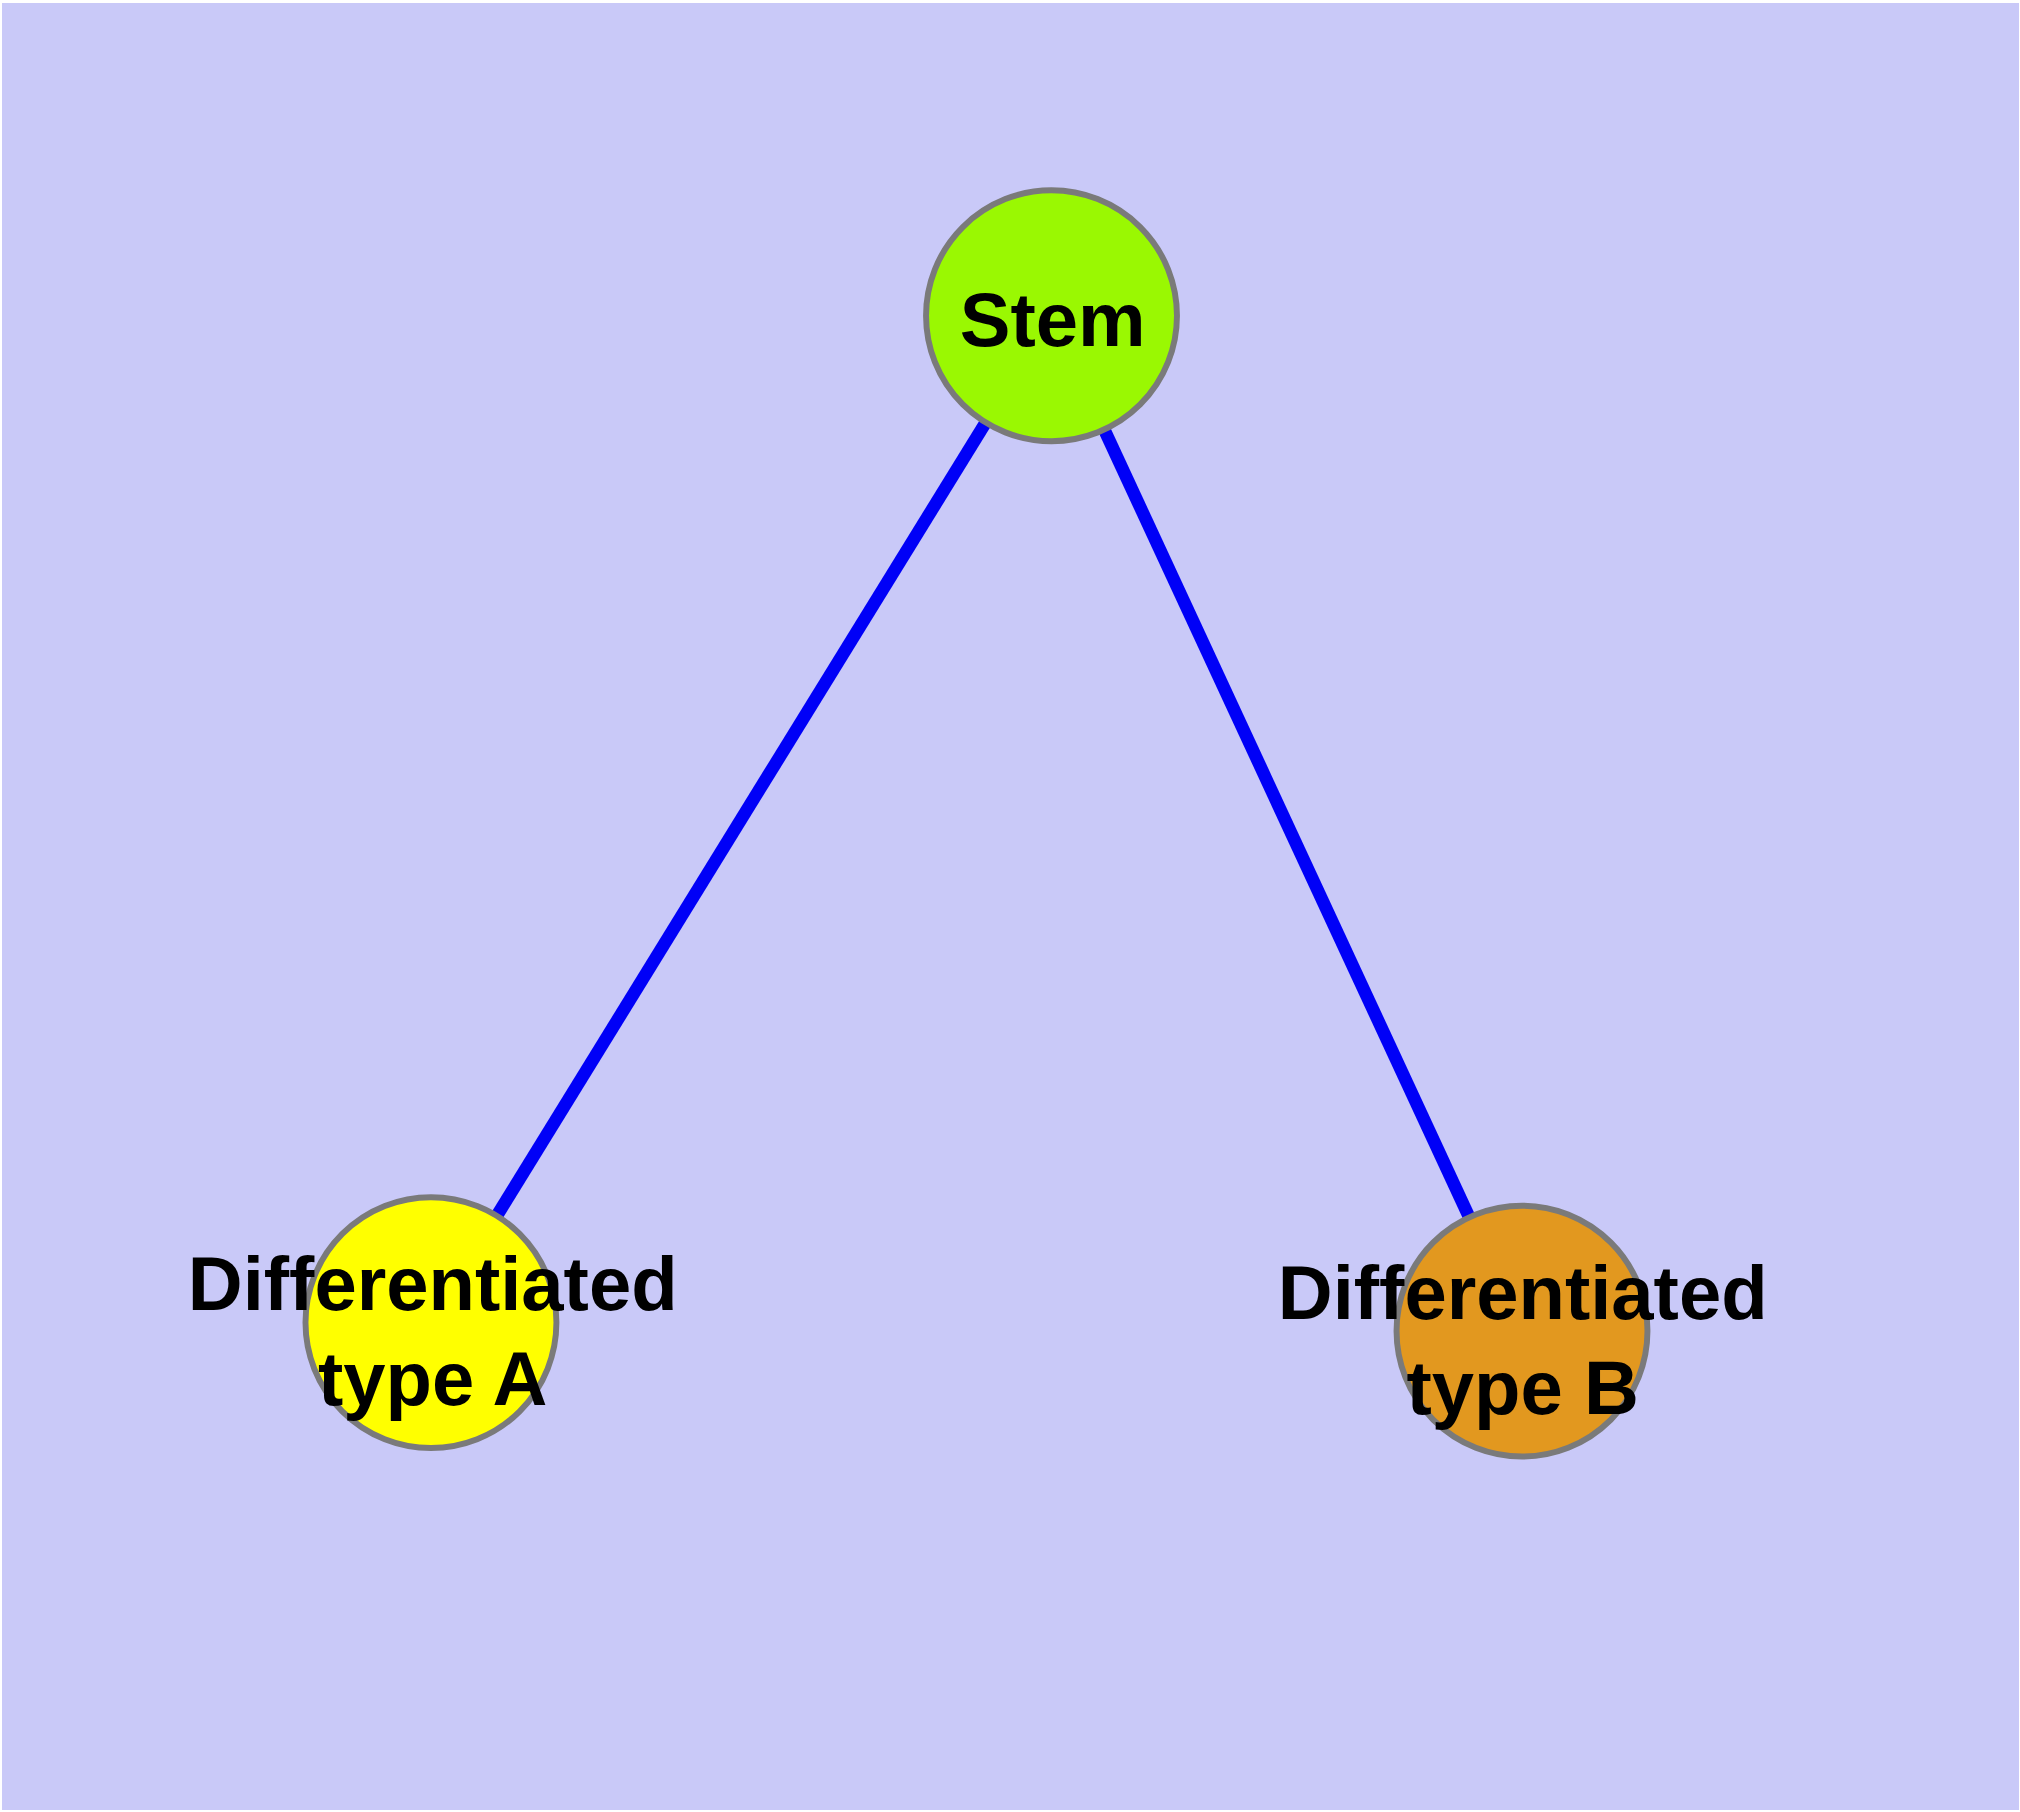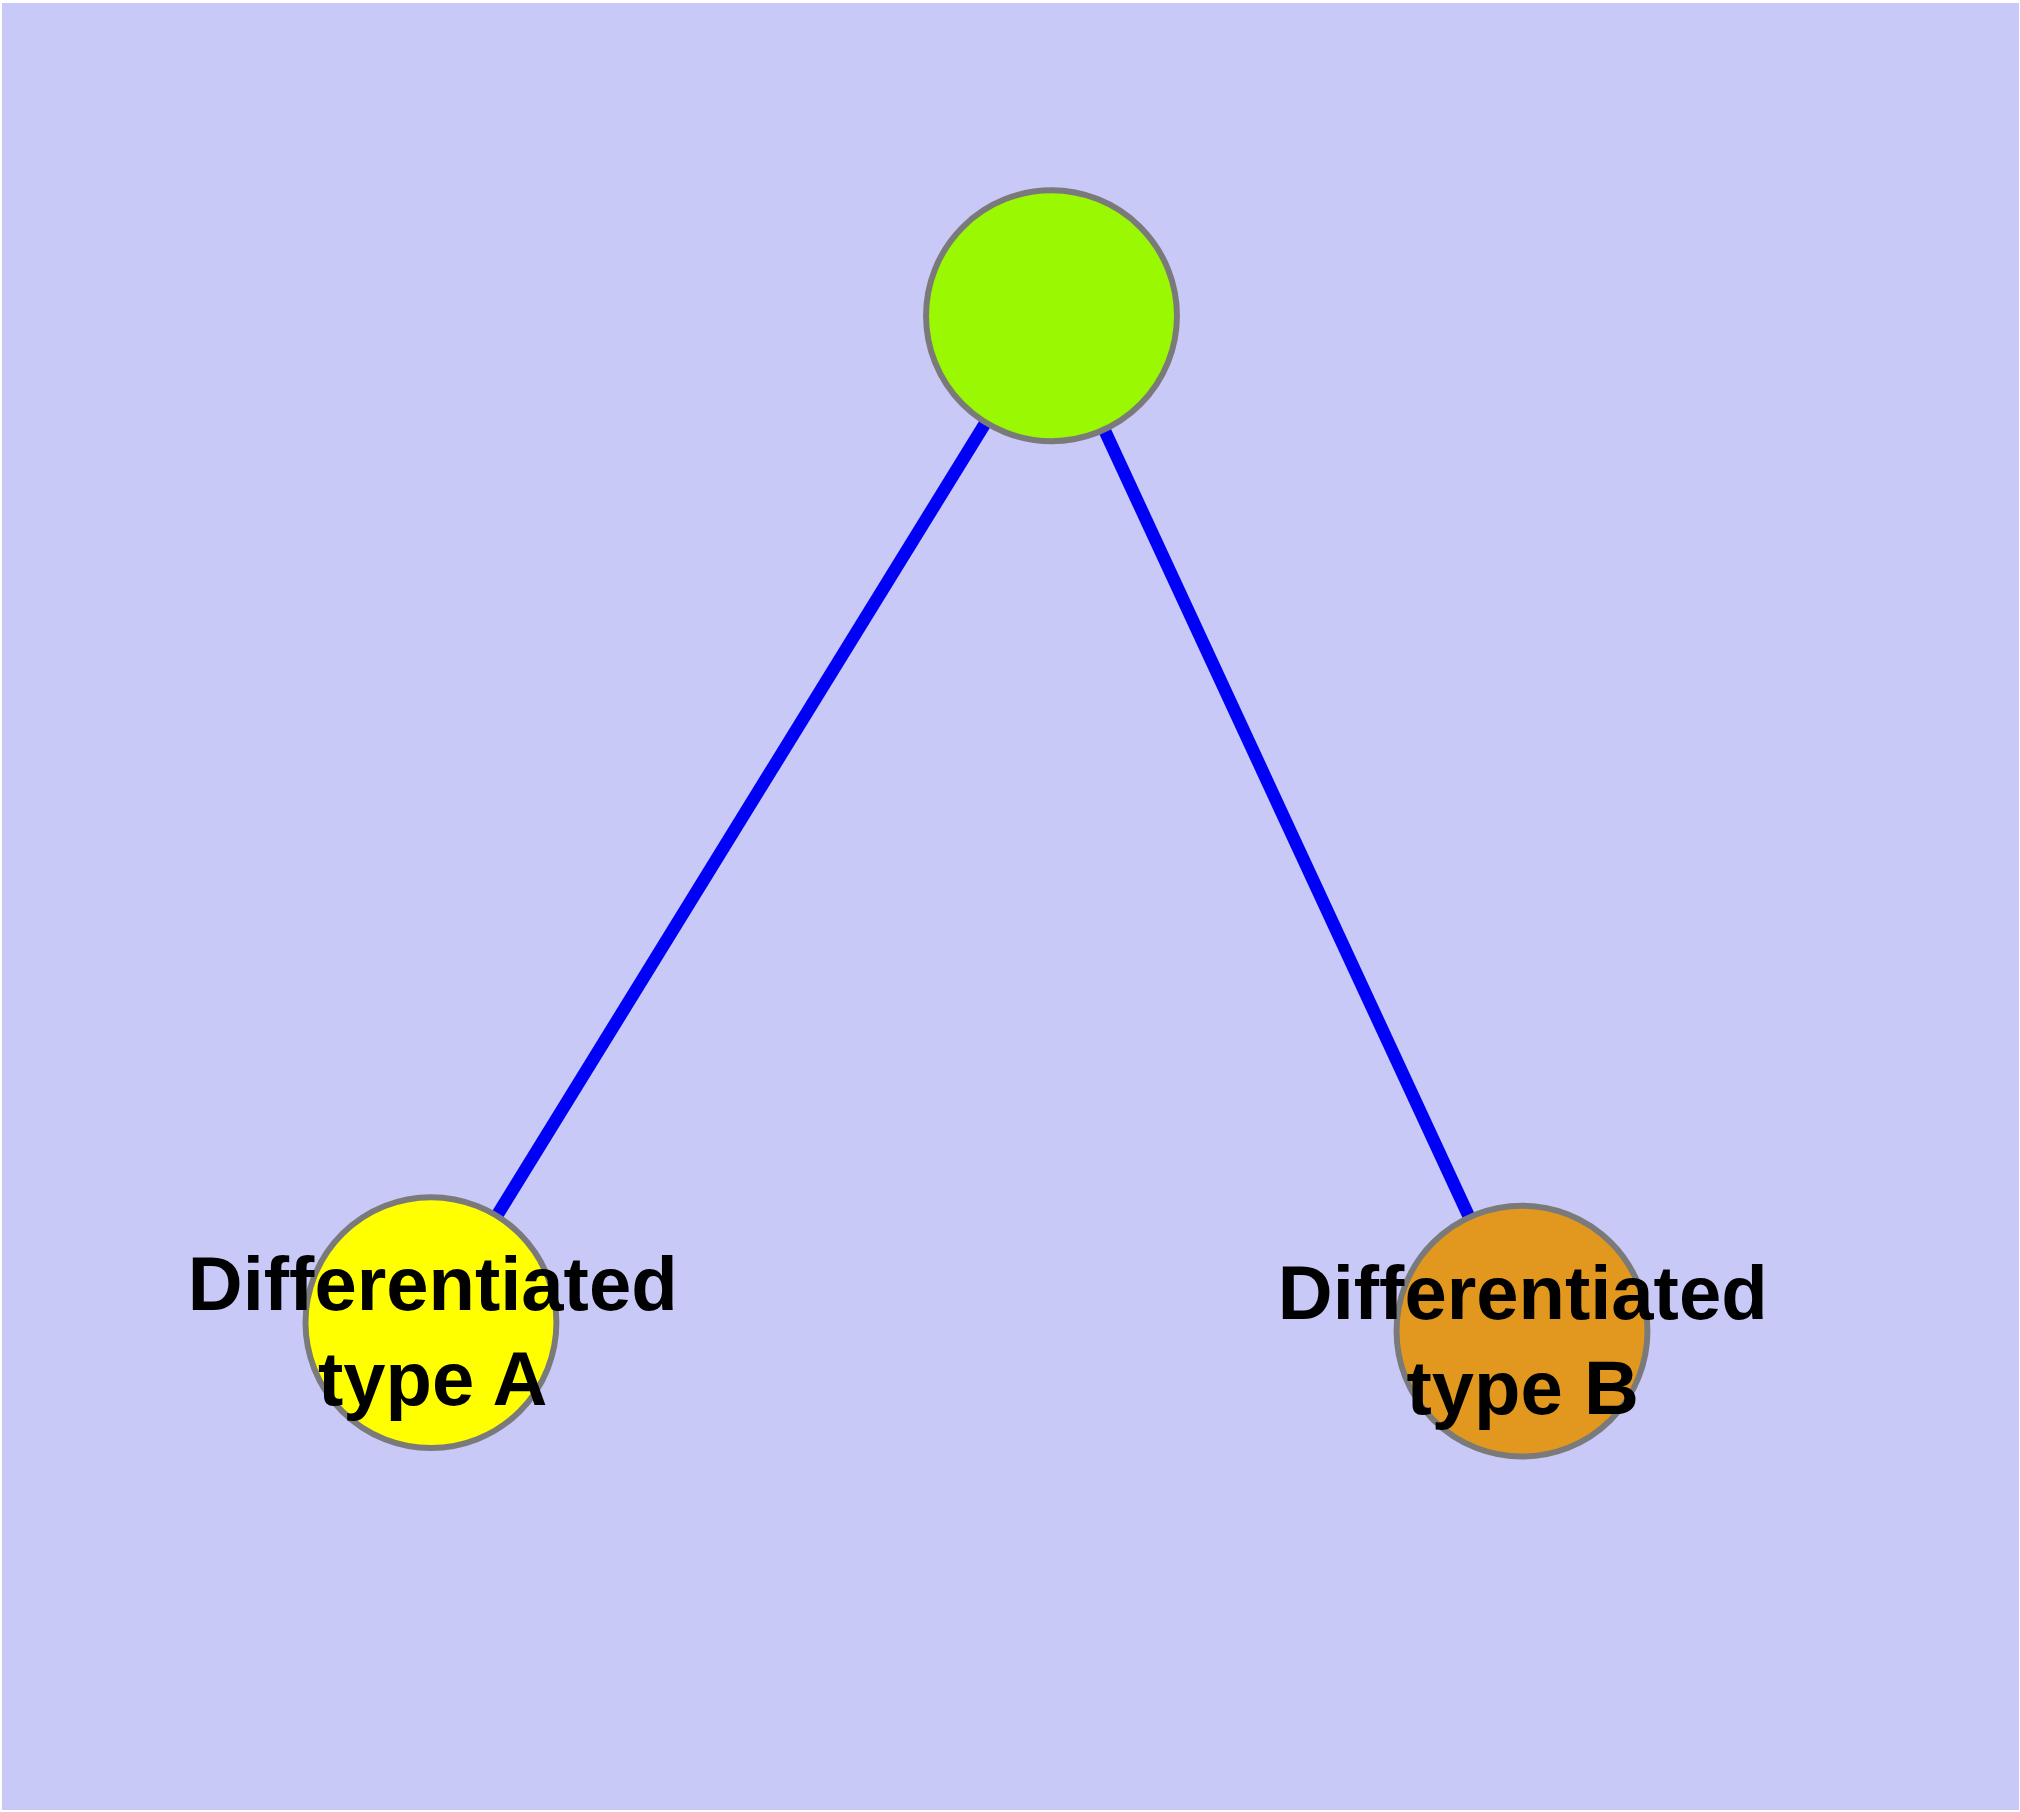--- a/index.html
+++ b/index.html
@@ -66,20 +66,21 @@
     <svg class="graph-layer" viewBox="0 0 2380 2131" preserveAspectRatio="none">
 
       <line class="edge" x1="1238" y1="369" x2="506" y2="1557"></line>
       <line class="edge" x1="1238" y1="369" x2="1793" y2="1567"></line>
 
       <circle class="node-circle" cx="1238" cy="369" r="148" fill="#9AF802"></circle>
       <circle class="node-circle" cx="506" cy="1557" r="148" fill="#FFFF00"></circle>
       <circle class="node-circle" cx="1793" cy="1567" r="148" fill="#E2981F"></circle>
     </svg>
 
+    <div class="node-label stem">Stem</div>
 
     <div class="node-label typea">Differentiated
 type A</div>
 
     <div class="node-label typeb">Differentiated
 type B</div>
 
   </div>
 </div>
 

